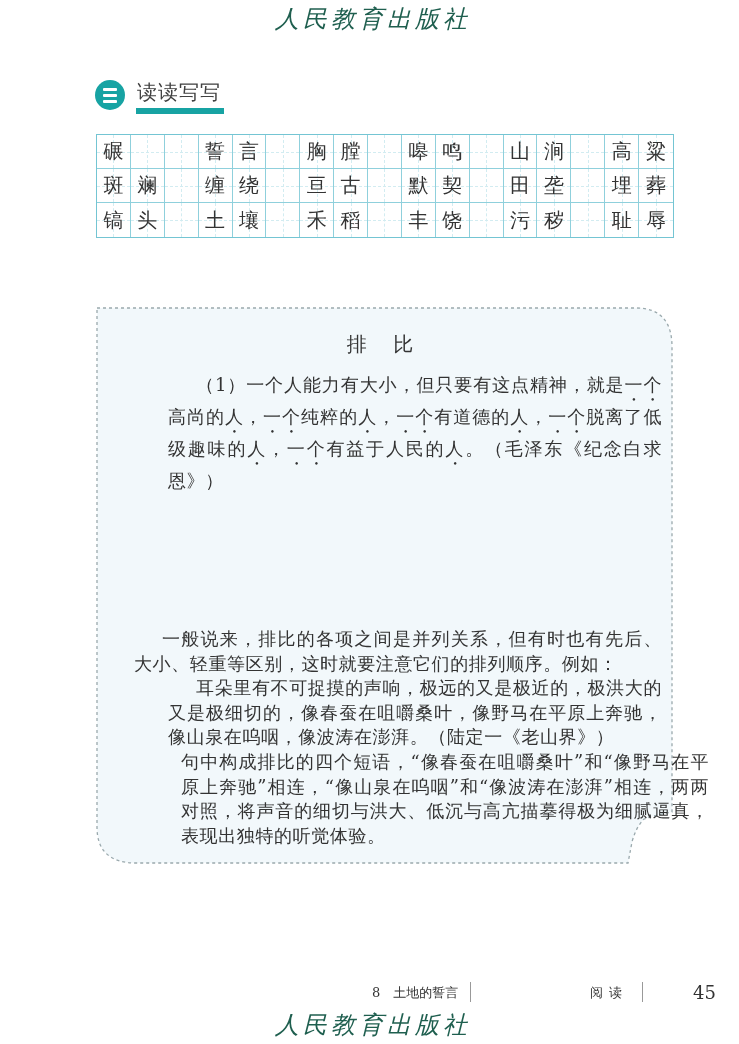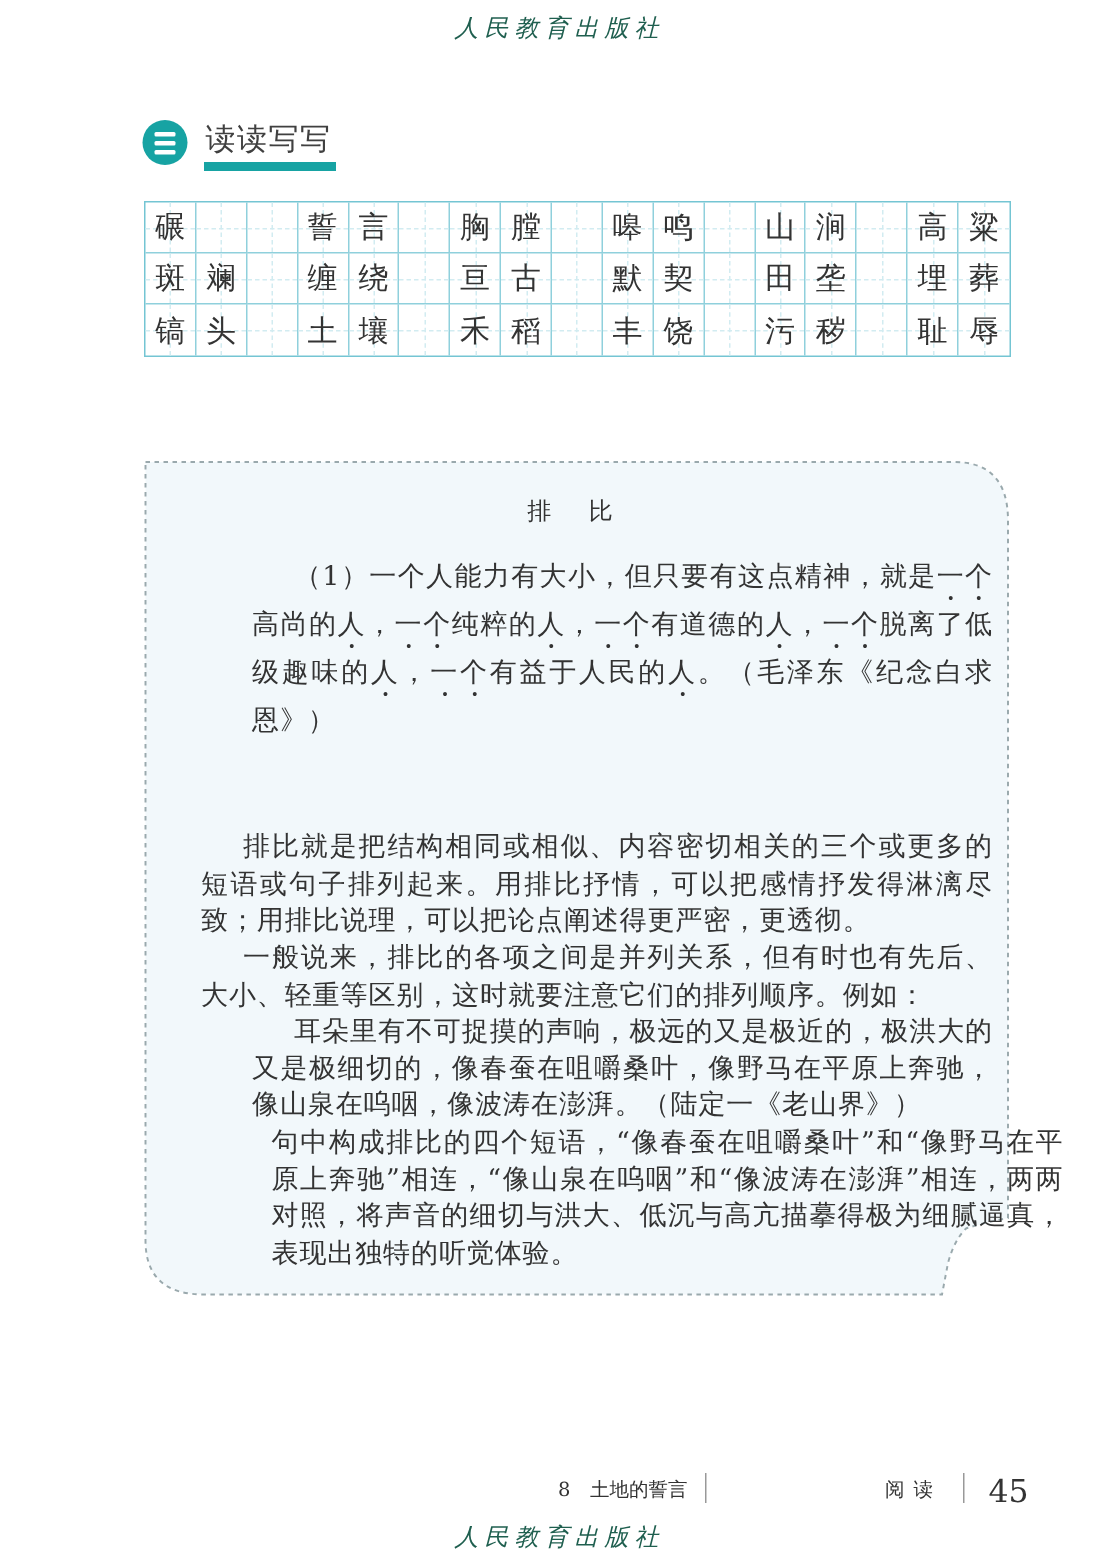--- a/index.html
+++ b/index.html
@@ -5,21 +5,21 @@
     html, body { margin: 0; padding: 0; }
     body {
       width: 739px; height: 1044px; position: relative; overflow: hidden;
       background: #ffffff;
       font-family: "DejaVu Serif", "Liberation Serif", serif;
       color: #2a2a2a;
     }
     .logo {
       position: absolute; left: 268px; width: 210px; height: 34px;
       font-family: "DejaVu Serif", serif; font-style: italic;
-      font-size: 16px; letter-spacing: 4px; color: #1f5f4f;
+      font-size: 24px; letter-spacing: 4px; color: #1f5f4f;
       text-align: center; line-height: 34px;
     }
     .logo.top { top: 2px; }
     .logo.bottom { top: 1008px; }
 
     .section-head { position: absolute; left: 95px; top: 78px; height: 40px; }
     .sec-icon {
       position: absolute; left: 0; top: 2px; width: 30px; height: 30px; border-radius: 50%;
       background: #17a3a3; display: flex; flex-direction: column; align-items: center; justify-content: center; gap: 3px;
     }
@@ -46,34 +46,34 @@
     .cell span { position: relative; z-index: 1; }
     .cell.lastcol { border-right: none; }
     .cell.lastrow { border-bottom: none; }
 
     .panel {
       position: absolute; left: 96px; top: 307px; width: 578px; height: 560px;
     }
     .panel svg.frame { position: absolute; left: 0; top: 0; }
     .panel-title {
       position: absolute; left: 0; right: 0; top: 24px; text-align: center;
-      font-size: 16px; letter-spacing: 10px; color: #333;
+      font-size: 20px; letter-spacing: 10px; color: #333;
     }
     .p {
       position: absolute; font-size: 18px; line-height: 24.5px; color: #333;
       text-align: justify; letter-spacing: 0.6px;
     }
     .dot { text-emphasis: dot; -webkit-text-emphasis: filled dot; text-emphasis-position: under; -webkit-text-emphasis-position: under; }
 
     .footer { position: absolute; top: 982px; left: 0; width: 739px; height: 24px; font-size: 13px; color: #333; }
     .footer .chap { position: absolute; left: 372px; top: 2px; }
     .footer .sep1 { position: absolute; left: 470px; top: 0; width: 1px; height: 20px; background: #999; }
     .footer .unit { position: absolute; left: 590px; top: 2px; letter-spacing: 6px; }
     .footer .sep2 { position: absolute; left: 642px; top: 0; width: 1px; height: 20px; background: #999; }
-    .footer .page { position: absolute; left: 659px; top: 0; font-size: 21px; }
+    .footer .page { position: absolute; left: 693px; top: 0; font-size: 18px; }
   </style>
 </head>
 <body>
 
 <div class="logo top">人民教育出版社</div>
 
 <div class="section-head">
   <div class="sec-icon">
     <div class="bar"></div>
       <div class="bar"></div>
@@ -240,21 +240,20 @@
   </div>
 
 <div class="panel">
   <svg class="frame" width="578" height="560" viewBox="0 0 578 560">
     <path d="M1 1 L540 1 Q576 1 576 40 L576 505 Q560 508 548 512 Q540 520 536 535 L532 556 L40 556 Q1 556 1 520 Z" fill="#f2f8fb" stroke="#9aa9ad" stroke-width="1.3" stroke-dasharray="3 3"></path>
   </svg>
   <div class="panel-title">排  比</div>
 
   <div class="p" id="ex1" style="left:72px; top:66px; width:494px; text-indent:28px;"><span>（1）一个人能力有大小，但只要有这点精神，就是</span><span class="dot">一个</span><span>高尚的</span><span class="dot">人</span><span>，</span><span class="dot">一个</span><span>纯粹的</span><span class="dot">人</span><span>，</span><span class="dot">一个</span><span>有道德的</span><span class="dot">人</span><span>，</span><span class="dot">一个</span><span>脱离了低级趣味的</span><span class="dot">人</span><span>，</span><span class="dot">一个</span><span>有益于人民的</span><span class="dot">人</span><span>。（毛泽东《纪念白求恩》）</span></div>
 
-  <div class="p" style="left:38px; top:246px; width:528px; text-indent:28px;">排比就是把结构相同或相似、内容密切相关的三个或更多的短语或句子排列起来。用排比抒情，可以把感情抒发得淋漓尽致；用排比说理，可以把论点阐述得更严密，更透彻。</div>
   <div class="p" style="left:38px; top:320px; width:528px; text-indent:28px;">一般说来，排比的各项之间是并列关系，但有时也有先后、大小、轻重等区别，这时就要注意它们的排列顺序。例如：</div>
   <div class="p" style="left:72px; top:369px; width:494px; text-indent:28px;">耳朵里有不可捉摸的声响，极远的又是极近的，极洪大的又是极细切的，像春蚕在咀嚼桑叶，像野马在平原上奔驰，像山泉在呜咽，像波涛在澎湃。（陆定一《老山界》）</div>
   <div class="p" style="left:38px; top:443px; width:528px;margin-left:47px;">句中构成排比的四个短语，“像春蚕在咀嚼桑叶”和“像野马在平原上奔驰”相连，“像山泉在呜咽”和“像波涛在澎湃”相连，两两对照，将声音的细切与洪大、低沉与高亢描摹得极为细腻逼真，表现出独特的听觉体验。</div>
 </div>
 
 <div class="footer">
   <span class="chap">8　土地的誓言</span>
   <span class="sep1"></span>
   <span class="unit">阅读</span>
   <span class="sep2"></span>

